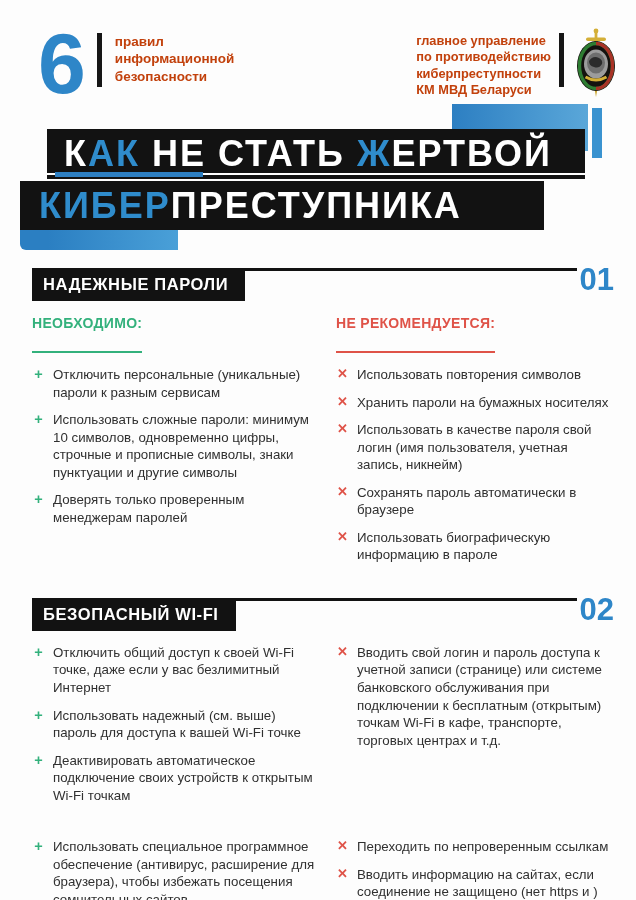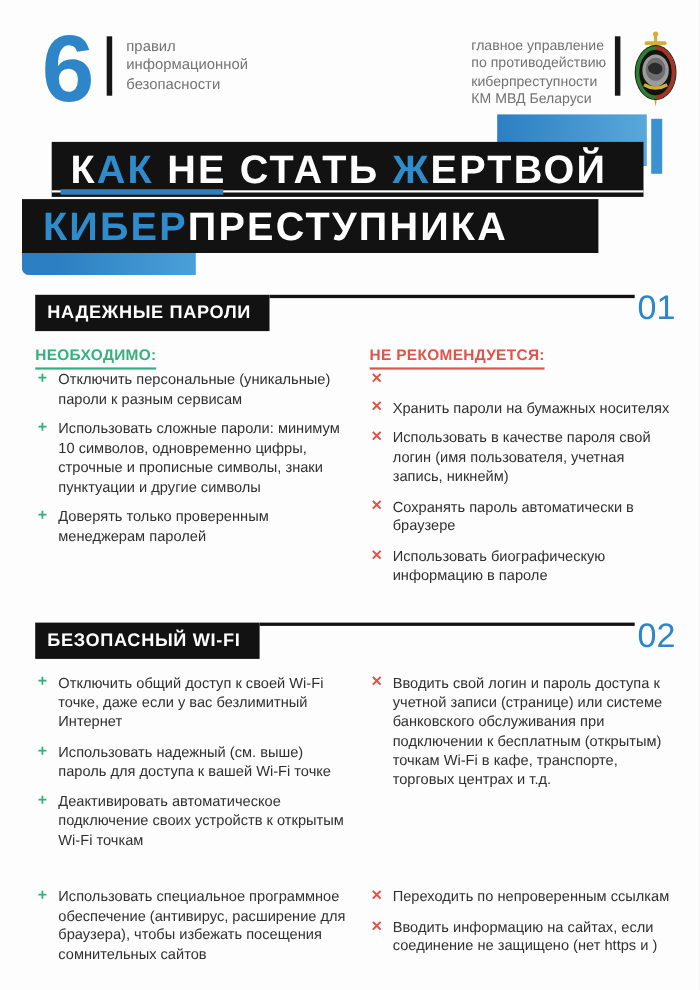--- a/index.html
+++ b/index.html
@@ -9,21 +9,21 @@
   html,body{background:#e9e9e9}
   .page{
     width:636px;height:900px;margin:0 auto;background:#fdfdfd;position:relative;
     overflow:hidden;font-family:"Liberation Sans",sans-serif;color:var(--body);
   }
   
   .hdr{display:flex;justify-content:space-between;padding:28px 16px 0 38px}
   .hdr-left{display:flex;gap:13px}
   .big-num{font-size:86px;line-height:.82;font-weight:700;color:var(--blue);letter-spacing:-2px}
   .vbar{width:5px;height:54px;background:#161616;margin-top:5px;flex-shrink:0}
-  .hdr-text{font-size:13.5px;font-weight:400;line-height:1.28;white-space:pre-line;color:#737373;margin-top:5px}
+  .hdr-text{font-size:13.5px;font-weight:700;line-height:1.28;white-space:pre-line;color:#c2410c;margin-top:5px}
   .hdr-right{display:flex;gap:8px}
   .hdr-right .hdr-text{font-size:12.8px}
   .emblem{margin-top:0;flex-shrink:0}
   
   .title-block{position:relative;height:150px;margin-top:2px}
   .deco-rect-tr{position:absolute;left:452px;top:0;width:136px;height:47px;
     background:linear-gradient(90deg,#2d7fc2,#5aa7d9)}
   .deco-bar-tr{position:absolute;left:592px;top:4px;width:10px;height:50px;background:#3a93d0}
   .tbar{position:absolute;background:var(--ink);color:#fff;font-weight:700;
     font-size:36px;letter-spacing:2px;white-space:nowrap}
@@ -35,26 +35,26 @@
   .deco-strip-bl{position:absolute;left:20px;top:126px;width:158px;height:20px;
     background:linear-gradient(90deg,#2b7fc2 18%,#4aa0d8);border-radius:0 0 0 6px}
   
   #sections{padding:14px 22px 0 32px}
   .section{margin-top:0}
   .section + .section{margin-top:24px}
   .sec-header{display:flex;align-items:flex-start}
   .sec-title-box{background:var(--ink);color:#fff;font-size:16.5px;font-weight:700;
     letter-spacing:.6px;padding:7px 17px 7px 11px;white-space:nowrap}
   .sec-line{flex:1;height:3px;background:var(--ink)}
-  .sec-num{color:var(--blue);font-size:31px;font-weight:400;line-height:.78;margin-left:3px}
+  .sec-num{color:var(--blue);font-size:31px;font-weight:700;line-height:.78;margin-left:3px}
   .cols{display:flex;gap:16px;margin-top:13px}
   .col{flex:0 0 288px}
   .col.dont{flex:1}
   .col-head{display:inline-block;font-size:14px;font-weight:700;letter-spacing:.3px;
-    padding-bottom:4px;border-bottom:2.5px solid}
+    padding-bottom:20px;margin-bottom:13px;border-bottom:2.5px solid}
   .do-head{color:var(--green);border-color:var(--green)}
   .dont-head{color:var(--red);border-color:var(--red)}
   .item{display:flex;gap:8px;margin-bottom:10px}
   .marker{flex:0 0 13px;font-weight:700;font-size:14.5px;line-height:1.2;text-align:center}
   .do-marker{color:var(--green)}
   .dont-marker{color:var(--red);font-size:13px}
   .item-text{font-size:13.3px;line-height:1.32;color:#303030}
 </style>
 </head>
 <body>
@@ -119,20 +119,21 @@
               <div class="item-text">Отключить персональные (уникальные) пароли к разным сервисам</div>
             </div><div class="item">
               <span class="marker do-marker">+</span>
               <div class="item-text">Использовать сложные пароли: минимум 10 символов, одновременно цифры, строчные и прописные символы, знаки пунктуации и другие символы</div>
             </div><div class="item">
               <span class="marker do-marker">+</span>
               <div class="item-text">Доверять только проверенным менеджерам паролей</div>
             </div></div>
           <div class="col dont"><div class="col-head dont-head">НЕ РЕКОМЕНДУЕТСЯ:</div><div class="item">
               <span class="marker dont-marker">✕</span>
+              <div class="item-text">Использовать повторения символов</div>
             </div><div class="item">
               <span class="marker dont-marker">✕</span>
               <div class="item-text">Хранить пароли на бумажных носителях</div>
             </div><div class="item">
               <span class="marker dont-marker">✕</span>
               <div class="item-text">Использовать в качестве пароля свой логин (имя пользователя, учетная запись, никнейм)</div>
             </div><div class="item">
               <span class="marker dont-marker">✕</span>
               <div class="item-text">Сохранять пароль автоматически в браузере</div>
             </div><div class="item">

